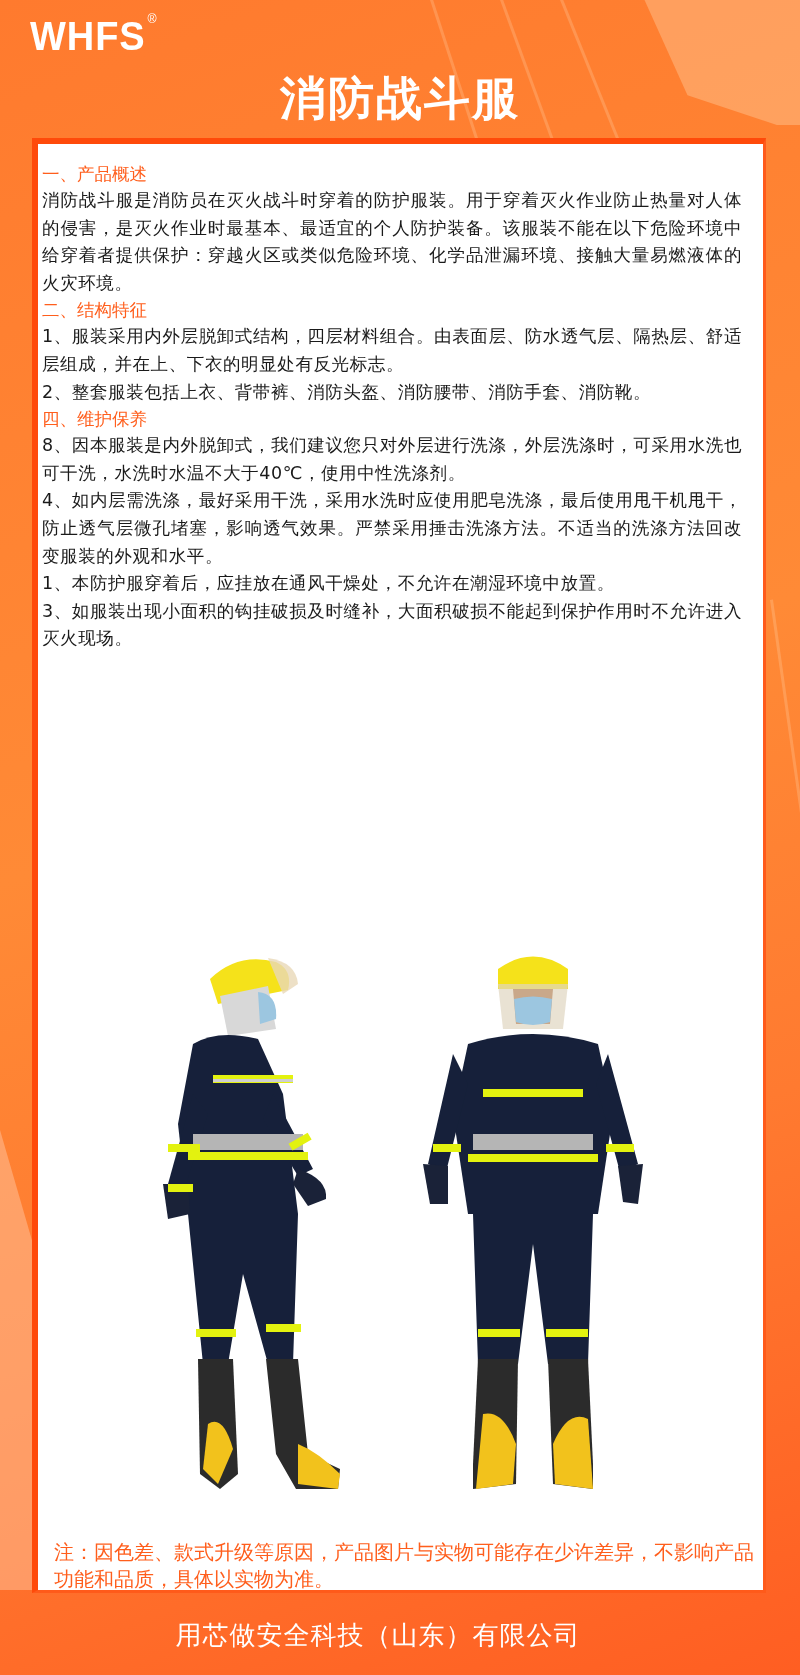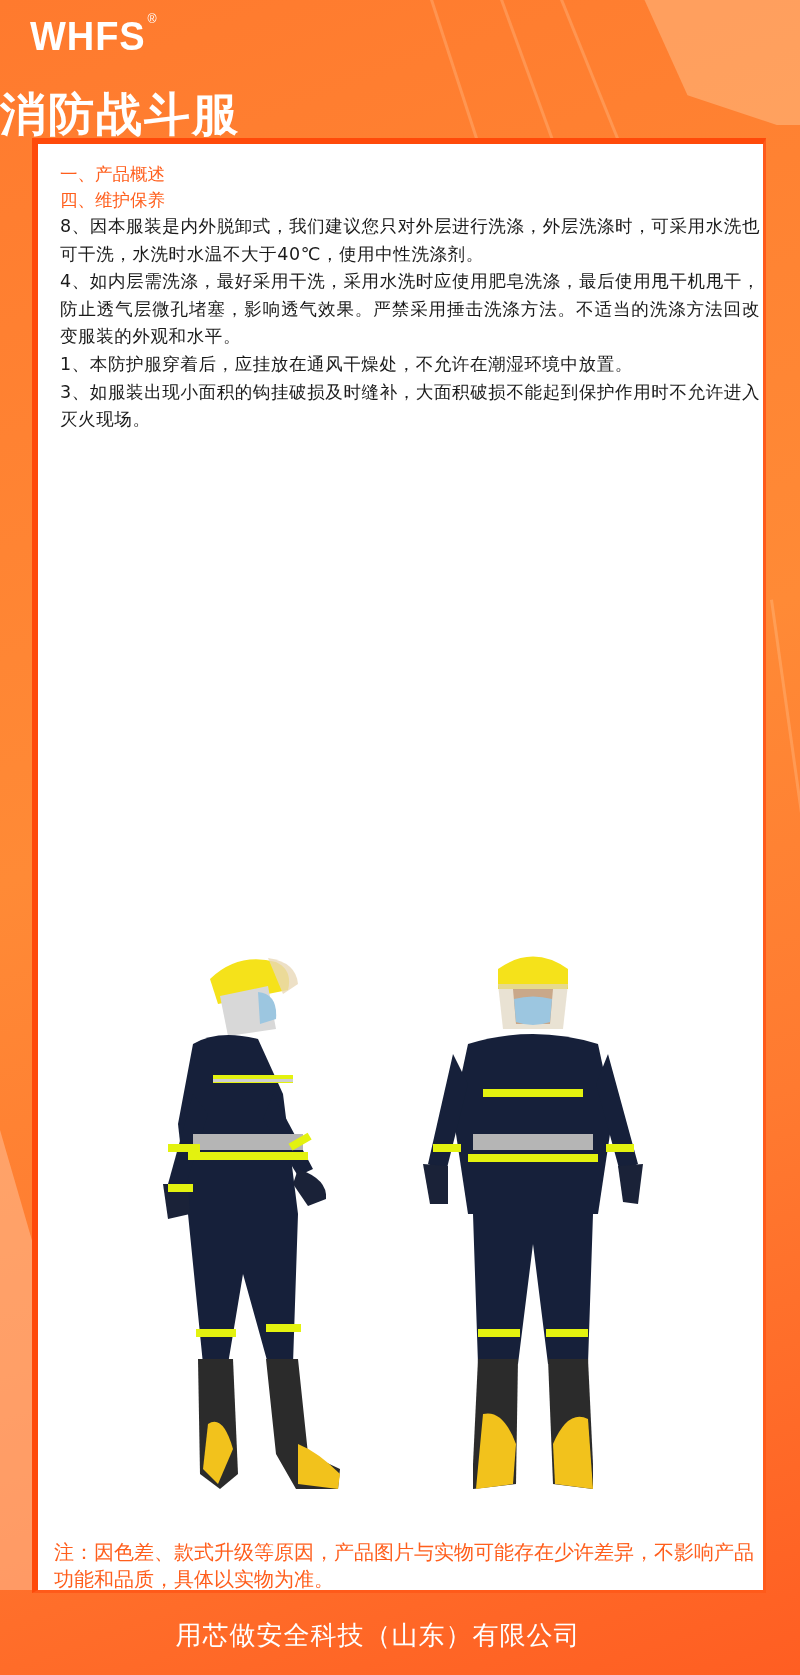--- a/index.html
+++ b/index.html
@@ -25,32 +25,32 @@
     clip-path: polygon(0 0, 100% 30%, 100% 100%, 0 100%);
   }
   .brand {
     position: absolute; left: 30px; top: 16px;
     color: #fff; font-family: "Liberation Sans", sans-serif;
     font-weight: 700; font-size: 40px; letter-spacing: 1px; line-height: 1;
     transform: scaleX(0.95); transform-origin: left;
   }
   .brand sup { font-size: 13px; font-weight: 400; vertical-align: top; position: relative; top: -4px; margin-left: 2px; }
   .page-title {
-    position: absolute; left: 0; width: 800px; top: 68px; text-align: left;
-    color: #fff; font-size: 46px; font-weight: 700; letter-spacing: 2px; margin-top: 16px;
+    position: absolute; left: 0; width: 800px; top: 68px; text-align: center;
+    color: #fff; font-size: 46px; font-weight: 700; letter-spacing: 2px;
   }
   .card {
     position: absolute; left: 32px; top: 138px; width: 734px; height: 1455px;
     background: #fff;
     border-left: 6px solid #ff4a0a;
     border-top: 6px solid #ff4a0a;
     border-right: 3px solid #ff5a1a;
     border-bottom: 3px solid #ff5a1a;
   }
-  .content { position: absolute; left: 22px; top: 17px; width: 700px; }
+  .content { position: absolute; left: 4px; top: 17px; width: 700px; }
   .sec-title { color: #ff5e1c; font-size: 17.5px; line-height: 26px; height: 26px; }
   .para { color: #1a1a1a; font-size: 17.5px; line-height: 27.6px; letter-spacing: 0.6px; text-align: justify; }
   .figures { position: absolute; left: 110px; top: 800px; width: 530px; height: 580px; }
   .note {
     position: absolute; left: 16px; top: 1395px; width: 700px;
     color: #ff5e1c; font-size: 20px; line-height: 27px;
   }
   .footer {
     position: absolute; left: 0; top: 1618px; width: 756px; text-align: center;
     color: #fff; font-size: 26px; letter-spacing: 1px;
@@ -68,20 +68,26 @@
   <div class="bg-lower"></div>
 </div>
 
 <div class="brand"><span>WHFS</span><sup>®</sup></div>
 <div class="page-title">消防战斗服</div>
 
 <div class="card">
   <div class="content">
     <div>
       <div class="sec-title">一、产品概述</div>
+      <p class="para">消防战斗服是消防员在灭火战斗时穿着的防护服装。用于穿着灭火作业防止热量对人体的侵害，是灭火作业时最基本、最适宜的个人防护装备。该服装不能在以下危险环境中给穿着者提供保护：穿越火区或类似危险环境、化学品泄漏环境、接触大量易燃液体的火灾环境。</p>
+    </div>
+    <div>
+      <div class="sec-title">二、结构特征</div>
+      <p class="para">1、服装采用内外层脱卸式结构，四层材料组合。由表面层、防水透气层、隔热层、舒适层组成，并在上、下衣的明显处有反光标志。</p>
+      <p class="para">2、整套服装包括上衣、背带裤、消防头盔、消防腰带、消防手套、消防靴。</p>
     </div>
     <div>
       <div class="sec-title">四、维护保养</div>
       <p class="para">8、因本服装是内外脱卸式，我们建议您只对外层进行洗涤，外层洗涤时，可采用水洗也可干洗，水洗时水温不大于40℃，使用中性洗涤剂。</p>
       <p class="para">4、如内层需洗涤，最好采用干洗，采用水洗时应使用肥皂洗涤，最后使用甩干机甩干，防止透气层微孔堵塞，影响透气效果。严禁采用捶击洗涤方法。不适当的洗涤方法回改变服装的外观和水平。</p>
     </div>
     <div>
       <p class="para">1、本防护服穿着后，应挂放在通风干燥处，不允许在潮湿环境中放置。</p>
       <p class="para">3、如服装出现小面积的钩挂破损及时缝补，大面积破损不能起到保护作用时不允许进入灭火现场。</p>
     </div>

